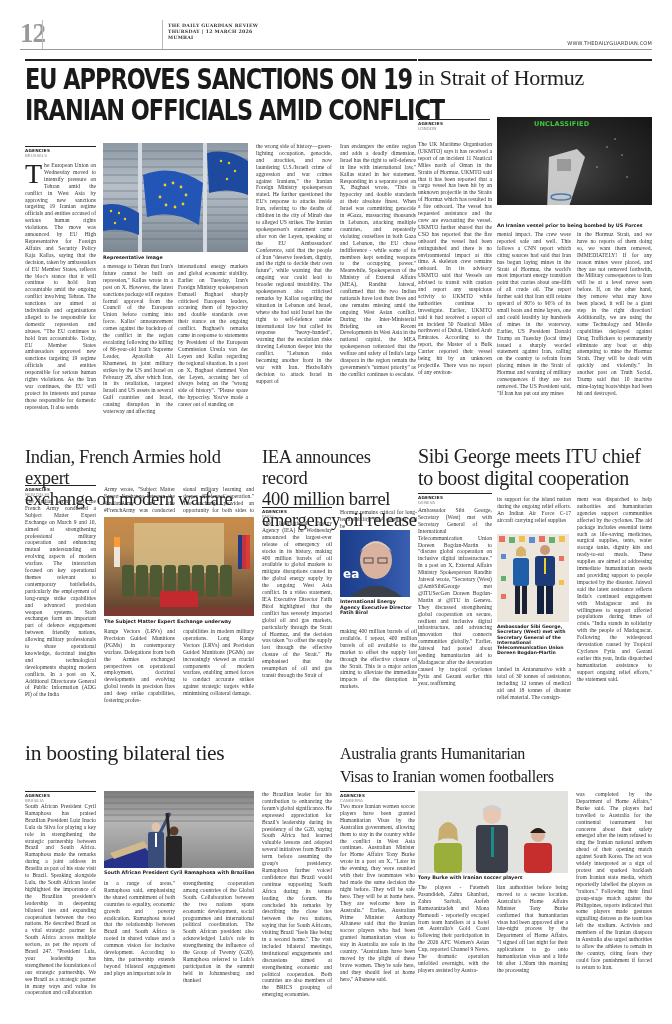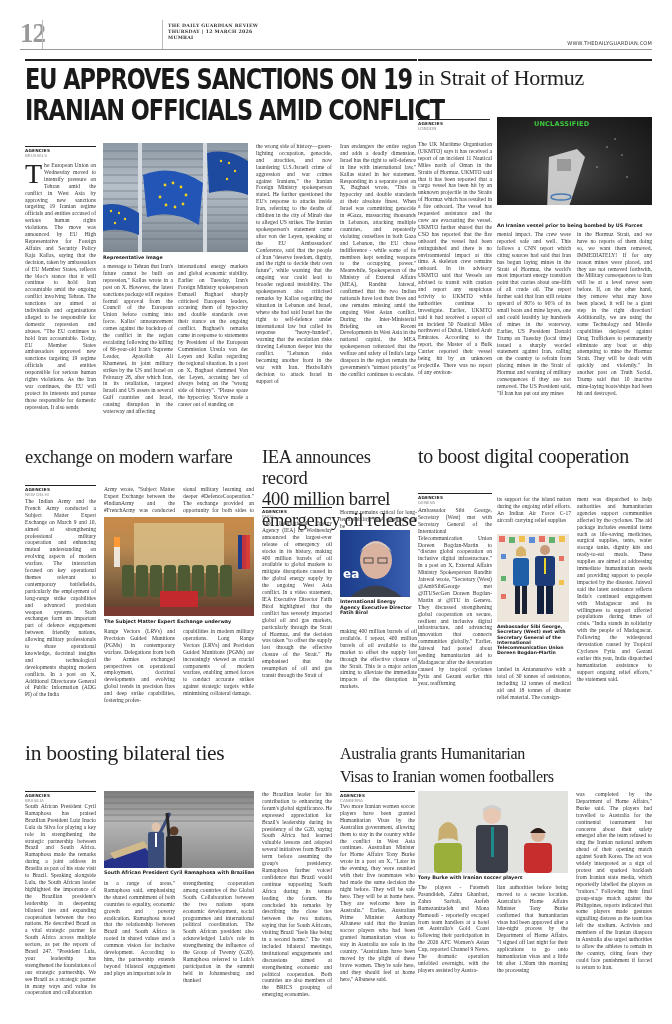--- a/index.html
+++ b/index.html
@@ -118,20 +118,21 @@
   </svg>
   <span class="abs" style="left:37px;top:3px;font-family:'DejaVu Sans',sans-serif;font-size:6.5px;font-weight:bold;color:#3fc93f;letter-spacing:.2px">UNCLASSIFIED</span>
 </div>
 <div class="caption" style="left:497px;top:223px;width:160px;white-space:nowrap">An Iranian vessel prior to being bombed by US Forces</div>
 
 <div class="txt abs" style="left:418px;top:141px;width:74px;height:298px"><span>The UK Maritime Organisation (UKMTO) says it has received a report of an incident 11 Nautical Miles north of Oman in the Straits of Hormuz. UKMTO said that it has been reported that a cargo vessel has been hit by an unknown projectile in the Straits of Hormuz which has resulted in a fire onboard. The vessel has requested assistance and the crew are evacuating the vessel. UKMTO further shared that the CSO has reported that the fire onboard the vessel had been extinguished and there is no environmental impact at this time. A skeleton crew remains onboard. In its advisory UKMTO said that Vessels are advised to transit with caution and report any suspicious activity to UKMTO while authorities continue to investigate. Earlier, UKMTO said it had received a report of an incident 50 Nautical Miles northwest of Dubai, United Arab Emirates. According to the report, the Master of a Bulk Carrier reported their vessel being hit by an unknown projectile. There was no report of any environ-</span></div>
 <div class="txt abs" style="left:497px;top:231px;width:74px;height:208px"><span>mental impact. The crew were reported safe and well. This follows a CNN report which citing sources had said that Iran has begun laying mines in the Strait of Hormuz, the world's most important energy transition point that carries about one-fifth of all crude oil. The report further said that Iran still retains upward of 80% to 90% of its small boats and mine layers, one and could feasibly lay hundreds of mines in the waterway. Earlier, US President Donald Trump on Tuesday (local time) issued a sharply worded statement against Iran, calling on the country to refrain from placing mines in the Strait of Hormuz and warning of military consequences if they are not removed. The US President said, "If Iran has put out any mines</span></div>
 <div class="txt abs" style="left:577px;top:231px;width:75px;height:208px"><span>in the Hormuz Strait, and we have no reports of them doing so, we want them removed, IMMEDIATELY! If for any reason mines were placed, and they are not removed forthwith, the Military consequences to Iran will be at a level never seen before. If, on the other hand, they remove what may have been placed, it will be a giant step in the right direction! Additionally, we are using the same Technology and Missile capabilities deployed against Drug Traffickers to permanently eliminate any boat or ship attempting to mine the Hormuz Strait. They will be dealt with quickly and violently." In another post on Truth Social, Trump said that 10 inactive mine-laying boats/ships had been hit and destroyed.</span></div>
 
 <div class="hl-serif" style="left:25px;top:447px;width:240px;font-size:18.5px;line-height:21px">
+  <div>Indian, French Armies hold expert</div>
   <div>exchange on modern warfare</div>
 </div>
 <div class="agency" style="left:25px;top:485px;width:71px">
   <b>AGENCIES</b>
   <span>NEW DELHI</span>
 </div>
 <div class="txt abs" style="left:25px;top:498px;width:71px;height:242px"><span>The Indian Army and the French Army conducted a Subject Matter Expert Exchange on March 9 and 10, aimed at strengthening professional military cooperation and enhancing mutual understanding on evolving aspects of modern warfare. The interaction focused on key operational themes relevant to contemporary battlefields, particularly the employment of long-range strike capabilities and advanced precision weapon systems. Such exchanges form an important part of defence engagement between friendly nations, allowing military professionals to share operational knowledge, doctrinal insights and technological developments shaping modern conflicts. In a post on X, Additional Directorate General of Public Information (ADG PI) of the India</span></div>
 <div class="txt abs" style="left:104px;top:486px;width:71px;height:28px"><span>Army wrote, "Subject Matter Expert Exchange between the #IndianArmy and the #FrenchArmy was conducted on 09 &amp; 10 March 2026, focusing on the employment of Long</span></div>
 <div class="txt abs" style="left:183px;top:486px;width:71px;height:28px"><span>sional military learning and deeper #DefenceCooperation." The exchange provided an opportunity for both sides to deliberate on the growing importance of precision strike</span></div>
 <div class="photo" style="left:104px;top:517px;width:150px;height:99px;background:linear-gradient(180deg,#c98b4a 0%,#b9884f 30%,#8b6a45 60%,#5c3b2a 100%)">
@@ -177,20 +178,21 @@
     <rect x="24" y="28" width="9" height="5" fill="none" stroke="#333" stroke-width=".8"></rect>
     <rect x="38" y="28" width="9" height="5" fill="none" stroke="#333" stroke-width=".8"></rect>
     <path d="M10 67 Q36 44 62 67 Z" fill="#3a3f4a"></path>
     <text x="3" y="48" font-family="DejaVu Sans, sans-serif" font-size="12" font-weight="bold" fill="#fff">ea</text>
   </svg>
 </div>
 <div class="caption" style="left:340px;top:599px;width:74px">International Energy Agency Executive Director Fatih Birol</div>
 <div class="txt abs" style="left:340px;top:628px;width:77px;height:112px"><span>making 400 million barrels of oil available. I repeat, 400 million barrels of oil available to the market to offset the supply lost through the effective closure of the Strait. This is a major action aiming to alleviate the immediate impacts of the disruption in markets.</span></div>
 
 <div class="hl-serif" style="left:418px;top:445px;width:234px;font-size:20px;line-height:22px">
+  <div>Sibi George meets ITU chief</div>
   <div>to boost digital cooperation</div>
 </div>
 <div class="agency" style="left:418px;top:493px;width:74px">
   <b>AGENCIES</b>
   <span>GENEVA</span>
 </div>
 <div class="txt abs" style="left:418px;top:507px;width:74px;height:233px"><span>Ambassador Sibi George, Secretary (West) met with Secretary General of the International Telecommunication Union Doreen Bogdan-Martin to "discuss global cooperation on inclusive digital infrastructure." In a post on X, External Affairs Ministry Spokesperson Randhir Jaiswal wrote, "Secretary (West) @AmbSibiGeorge met @ITUSecGen Doreen Bogdan-Martin at @ITU in Geneva. They discussed strengthening global cooperation on secure, resilient and inclusive digital infrastructure, and advancing innovation that connects communities globally." Earlier, Jaiswal had posted about sending humanitarian aid to Madagascar after the devastation caused by tropical cyclones Fytia and Gezani earlier this year, reaffirming</span></div>
 <div class="txt abs" style="left:497px;top:496px;width:74px;height:28px"><span>its support for the island nation during the ongoing relief efforts. An Indian Air Force C-17 aircraft carrying relief supplies</span></div>
 <div class="photo" style="left:497px;top:534px;width:72px;height:88px;background:#ece6dc">
   <svg width="72" height="88">

